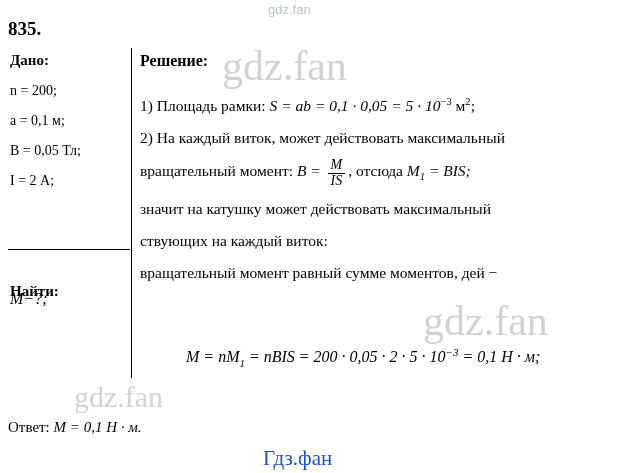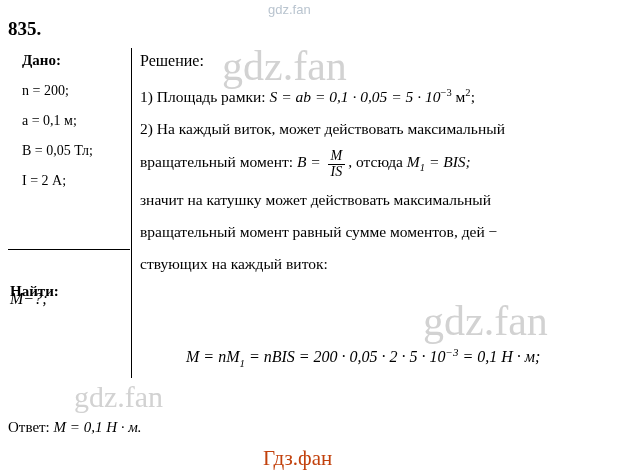--- a/index.html
+++ b/index.html
@@ -54,37 +54,37 @@
   .wm-mid {
     left: 74px;
     top: 380px;
     font-size: 30px;
     color: #d2d2d2;
   }
   .wm-bottom {
     left: 263px;
     top: 446px;
     font-size: 21px;
-    color: #c2410c;
+    color: #1d4ed8;
   }
 
   
   .task-number {
     position: absolute;
     left: 8px;
     top: 18px;
     font-size: 19px;
     font-weight: bold;
     font-family: "Liberation Serif", serif;
   }
 
   
   .given-col {
     position: absolute;
-    left: 22px;
+    left: 10px;
     top: 52px;
     width: 118px;
   }
   .given-col .label {
     font-size: 15px;
     font-weight: bold;
     margin-bottom: 14px;
   }
   .given-col .line {
     font-size: 14px;
@@ -129,22 +129,22 @@
 
   
   .solution {
     position: absolute;
     left: 140px;
     top: 52px;
     width: 492px;
   }
   .sol-head {
     font-size: 16px;
-    font-weight: normal;
-    margin-bottom: 15px;
+    font-weight: bold;
+    margin-bottom: 24px;
   }
   .sol-p {
     font-size: 15.5px;
     line-height: 1.55;
     margin-bottom: 8px;
     margin-top: 6px;
   }
   .it { font-style: italic; }
   .sup { font-size: 0.68em; vertical-align: super; }
   .sub { font-size: 0.68em; vertical-align: sub; }
@@ -218,22 +218,22 @@
       <span>1) Площадь рамки: </span><span class="it">S = ab = 0,1 · 0,05 = 5 · 10</span><span class="sup">−3</span><span> м</span><span class="sup">2</span><span>;</span>
     </div>
 
     <div class="sol-p">2) На каждый виток, может действовать максимальный</div>
 
     <div class="sol-p">
       <span>вращательный момент: </span><span class="it">B = </span><span class="frac"><span class="num">M</span><span class="den">IS</span></span><span>, отсюда </span><span class="it">M</span><span class="sub it">1</span><span class="it"> = BIS;</span>
     </div>
 
     <div class="sol-p">значит на катушку может действовать максимальный</div>
+    <div class="sol-p">ствующих на каждый виток:</div>
     <div class="sol-p">вращательный момент равный сумме моментов, дей −</div>
-    <div class="sol-p">ствующих на каждый виток:</div>
   </div>
 
   <div class="final-eq">
     <span>M = nM</span><span class="sub">1</span><span> = nBIS = 200 · 0,05 · 2 · 5 · 10</span><span class="sup">−3</span><span> = 0,1 Н · м;</span>
   </div>
 
   <div class="answer">
     <span class="ans-label">Ответ: </span><span class="ans-eq">M = 0,1 Н · м.</span>
   </div>
 

